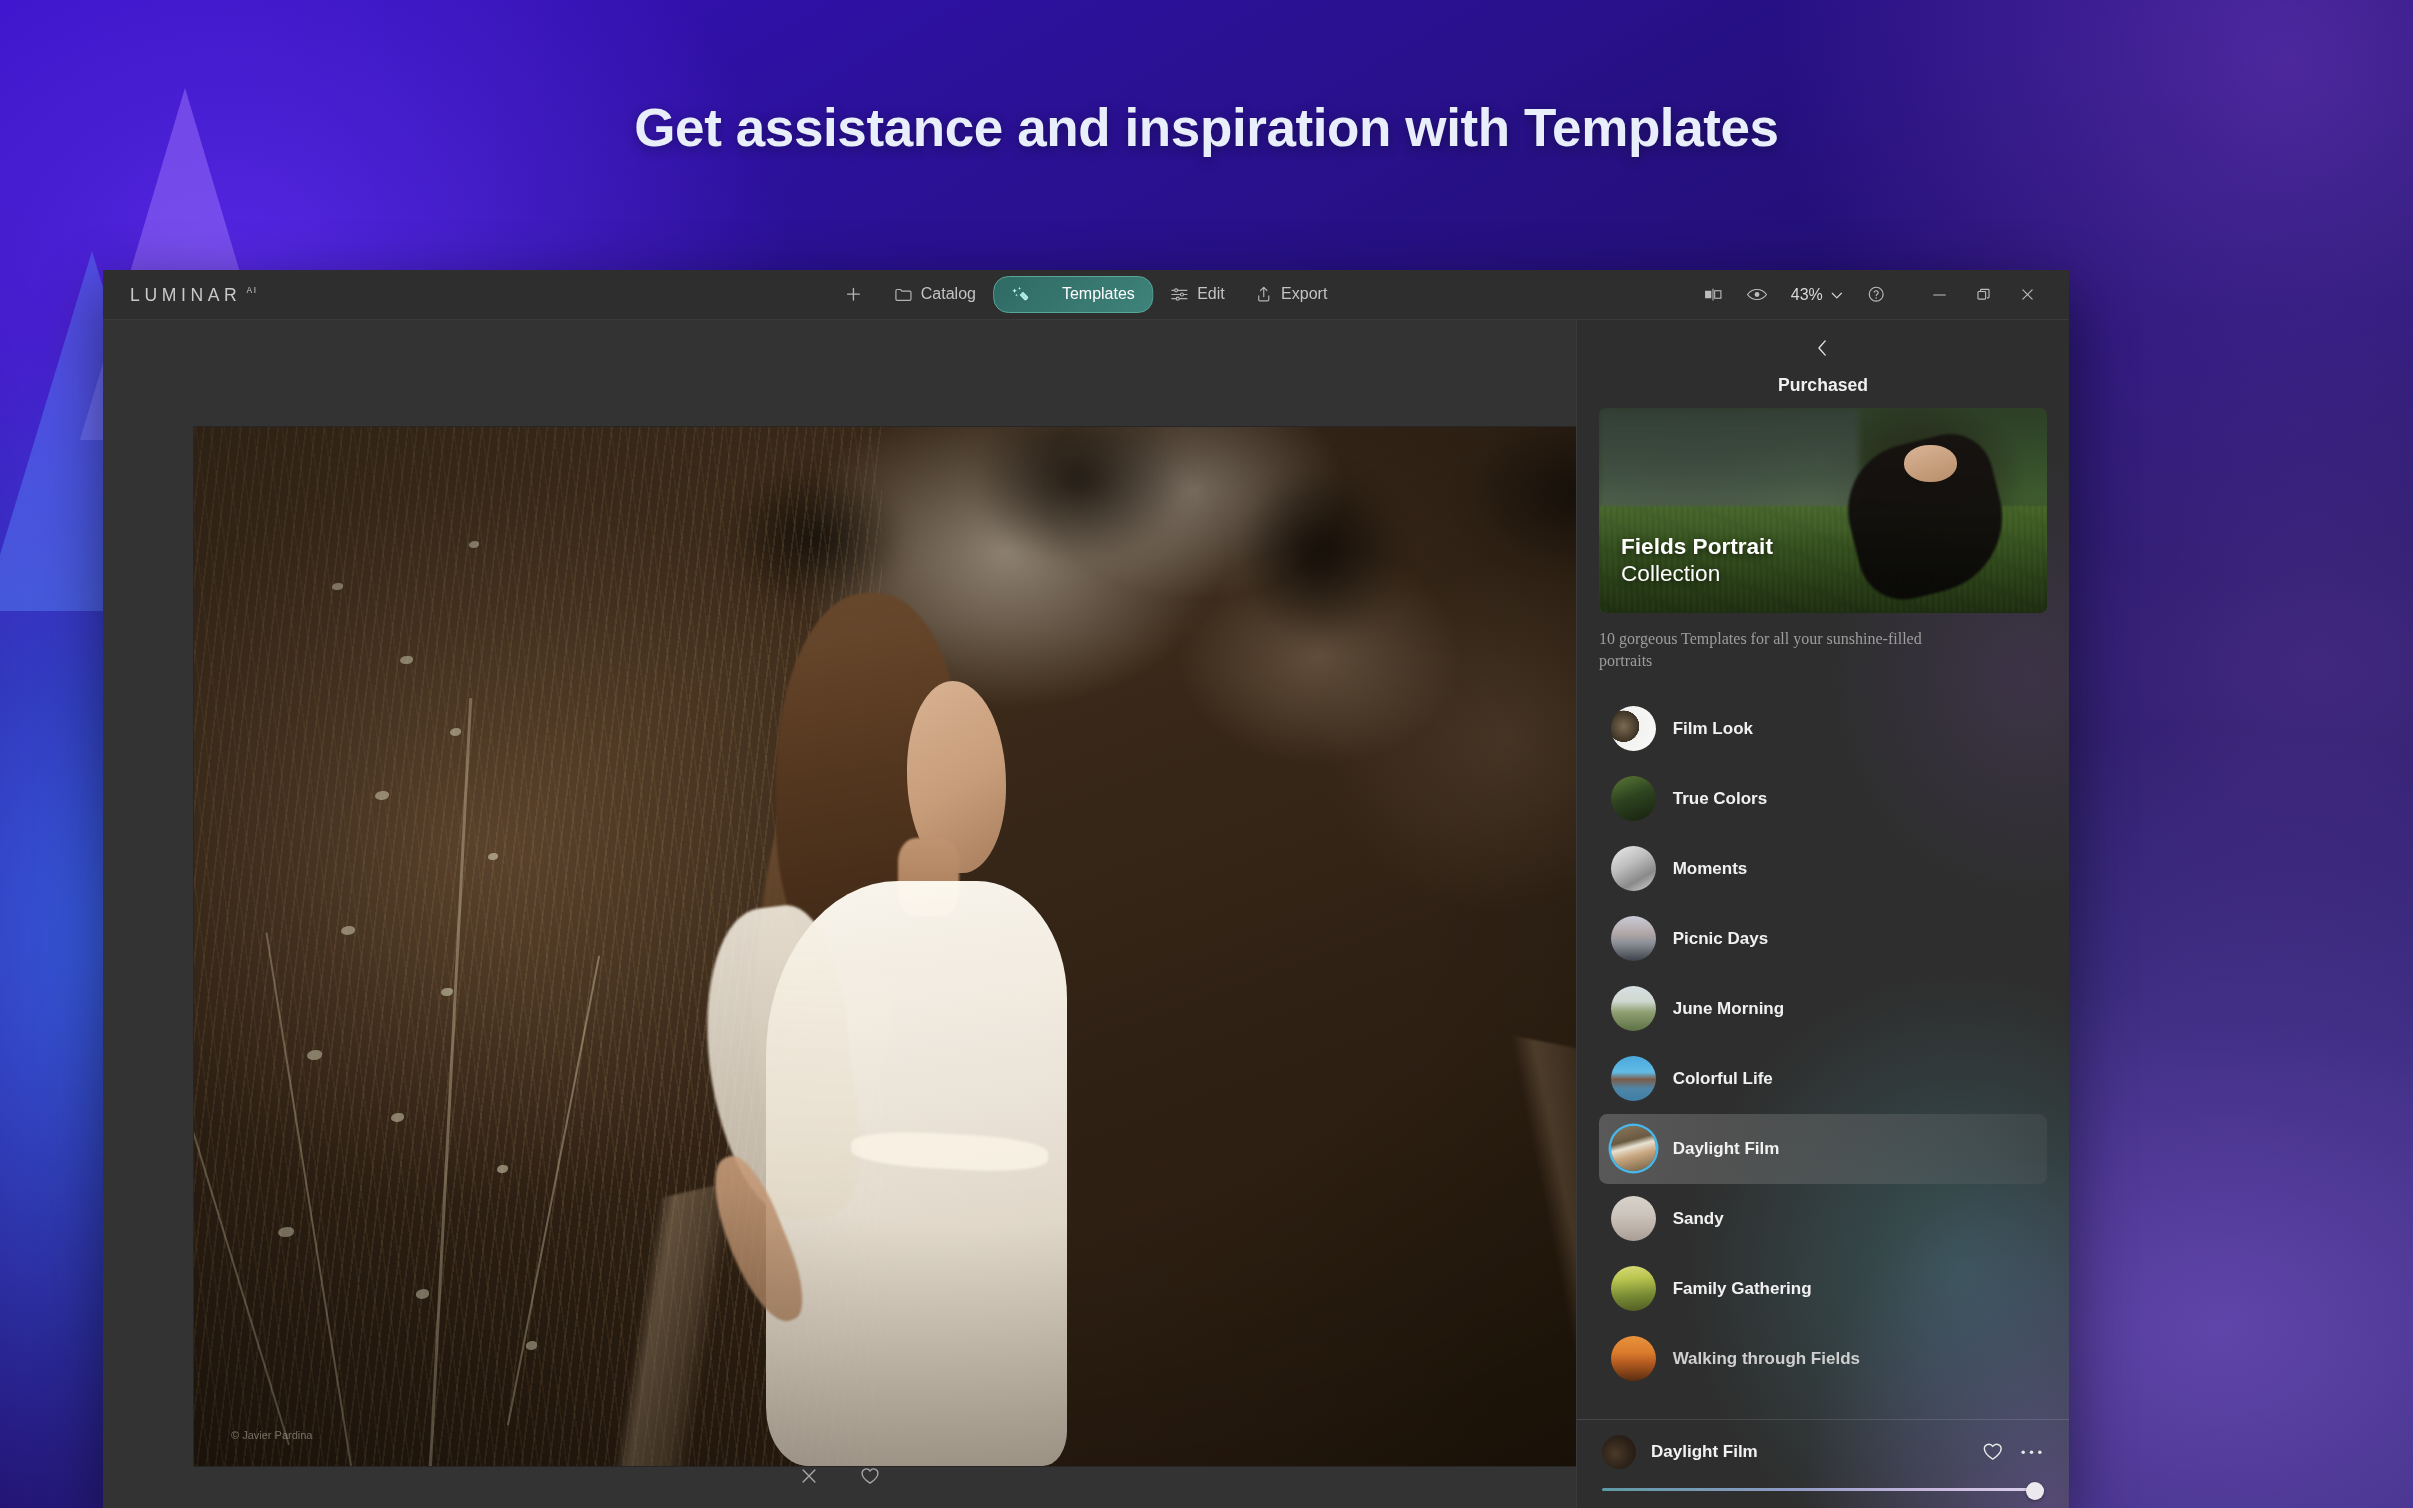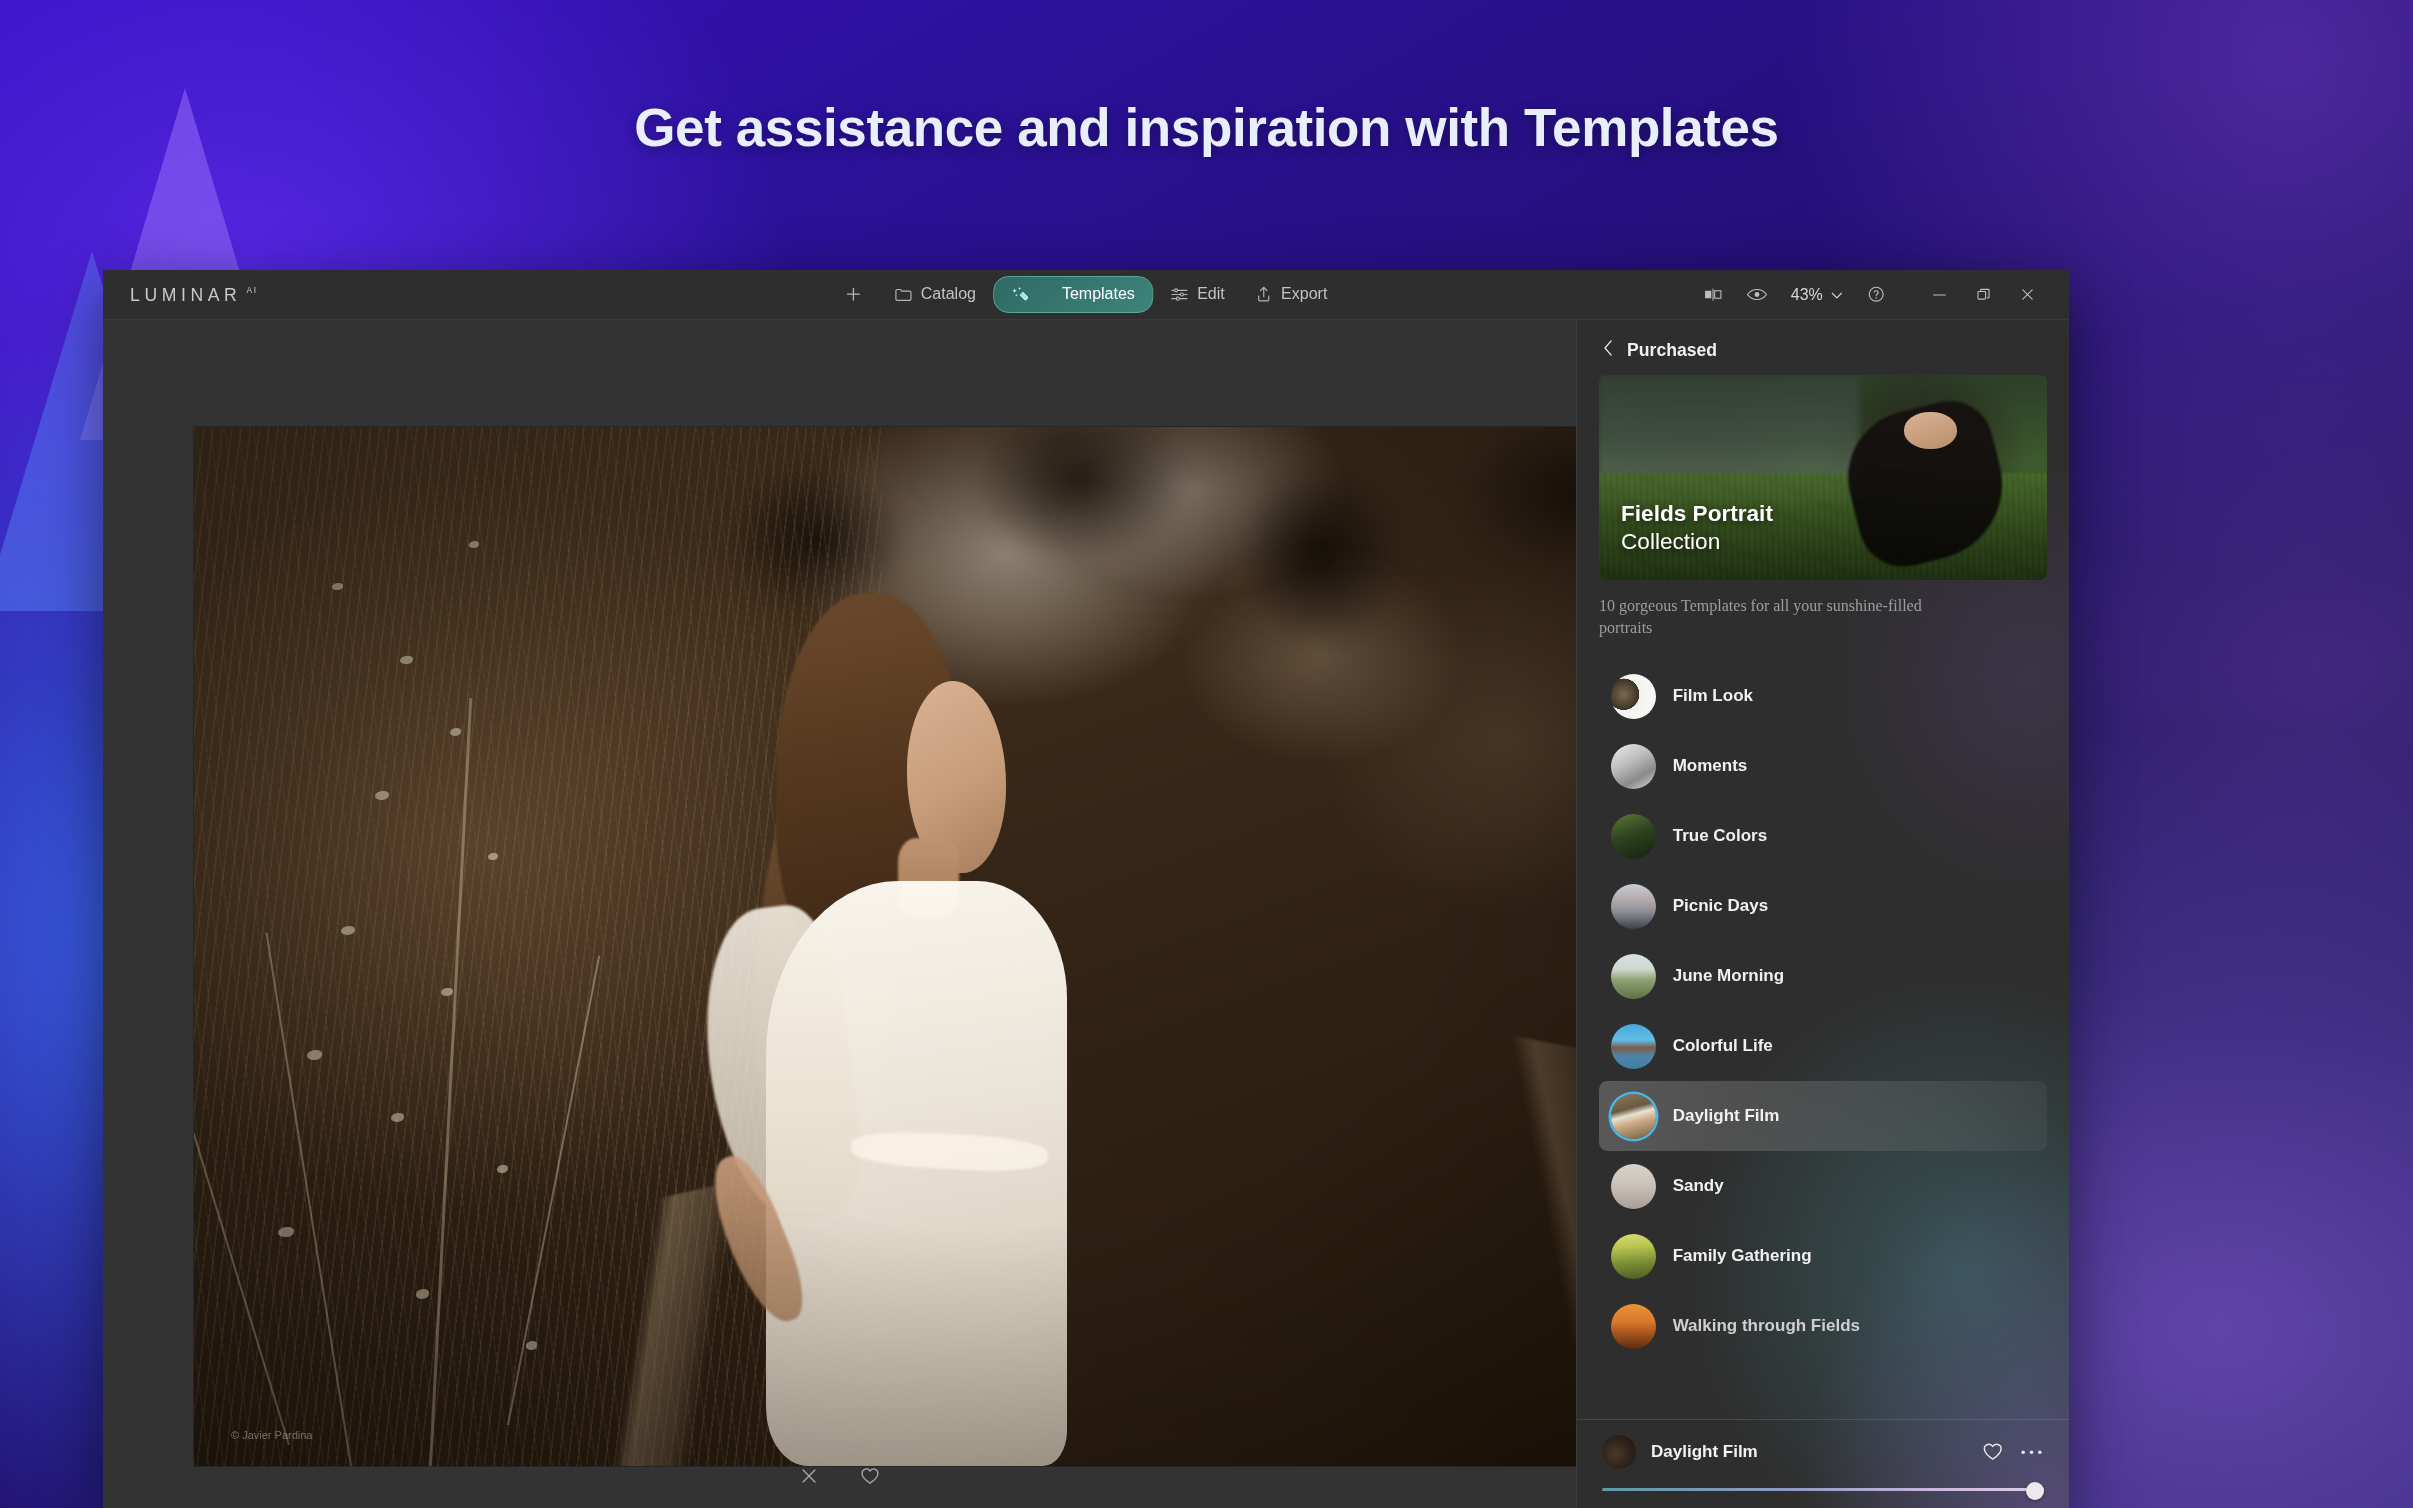--- a/index.html
+++ b/index.html
@@ -264,20 +264,21 @@
       radial-gradient(ellipse 402px 436px at 78% 80%, rgba(70,132,140,0.42) 0%, rgba(70,132,140,0) 68%),
       radial-gradient(ellipse 352px 503px at 96% 100%, rgba(130,96,190,0.48) 0%, rgba(130,96,190,0) 70%),
       radial-gradient(ellipse 285px 318px at 92% 30%, rgba(108,70,160,0.22) 0%, rgba(108,70,160,0) 70%);
   }
   #sb-header {
     position:relative; z-index:2;
     display:flex; align-items:center; gap:11.7px;
     padding:18.4px 25px 11.7px 25px;
     color:#f0f0f0; font-size:17.6px; font-weight:bold;
     cursor:pointer;
+    flex-direction:column;
   }
 
   #sb-scroll {
     position:relative; z-index:2;
     flex:1; overflow:hidden; padding:0 22px;
   }
   #collection-card {
     position:relative; height:205px; border-radius:6.7px; overflow:hidden;
     cursor:pointer;
   }
@@ -602,27 +603,27 @@
         <div id="cc-desc">10 gorgeous Templates for all your sunshine-filled portraits</div>
 
         <div id="tpl-list">
 
           <div class="tpl-row">
             <div class="tpl-av av-film-look"></div>
             <div class="tpl-label">Film Look</div>
           </div>
 
           <div class="tpl-row">
+            <div class="tpl-av av-true-colors"></div>
+            <div class="tpl-label">True Colors</div>
+          </div>
+
+          <div class="tpl-row">
             <div class="tpl-av av-moments"></div>
             <div class="tpl-label">Moments</div>
-          </div>
-
-          <div class="tpl-row">
-            <div class="tpl-av av-true-colors"></div>
-            <div class="tpl-label">True Colors</div>
           </div>
 
           <div class="tpl-row">
             <div class="tpl-av av-picnic"></div>
             <div class="tpl-label">Picnic Days</div>
           </div>
 
           <div class="tpl-row">
             <div class="tpl-av av-june"></div>
             <div class="tpl-label">June Morning</div>

